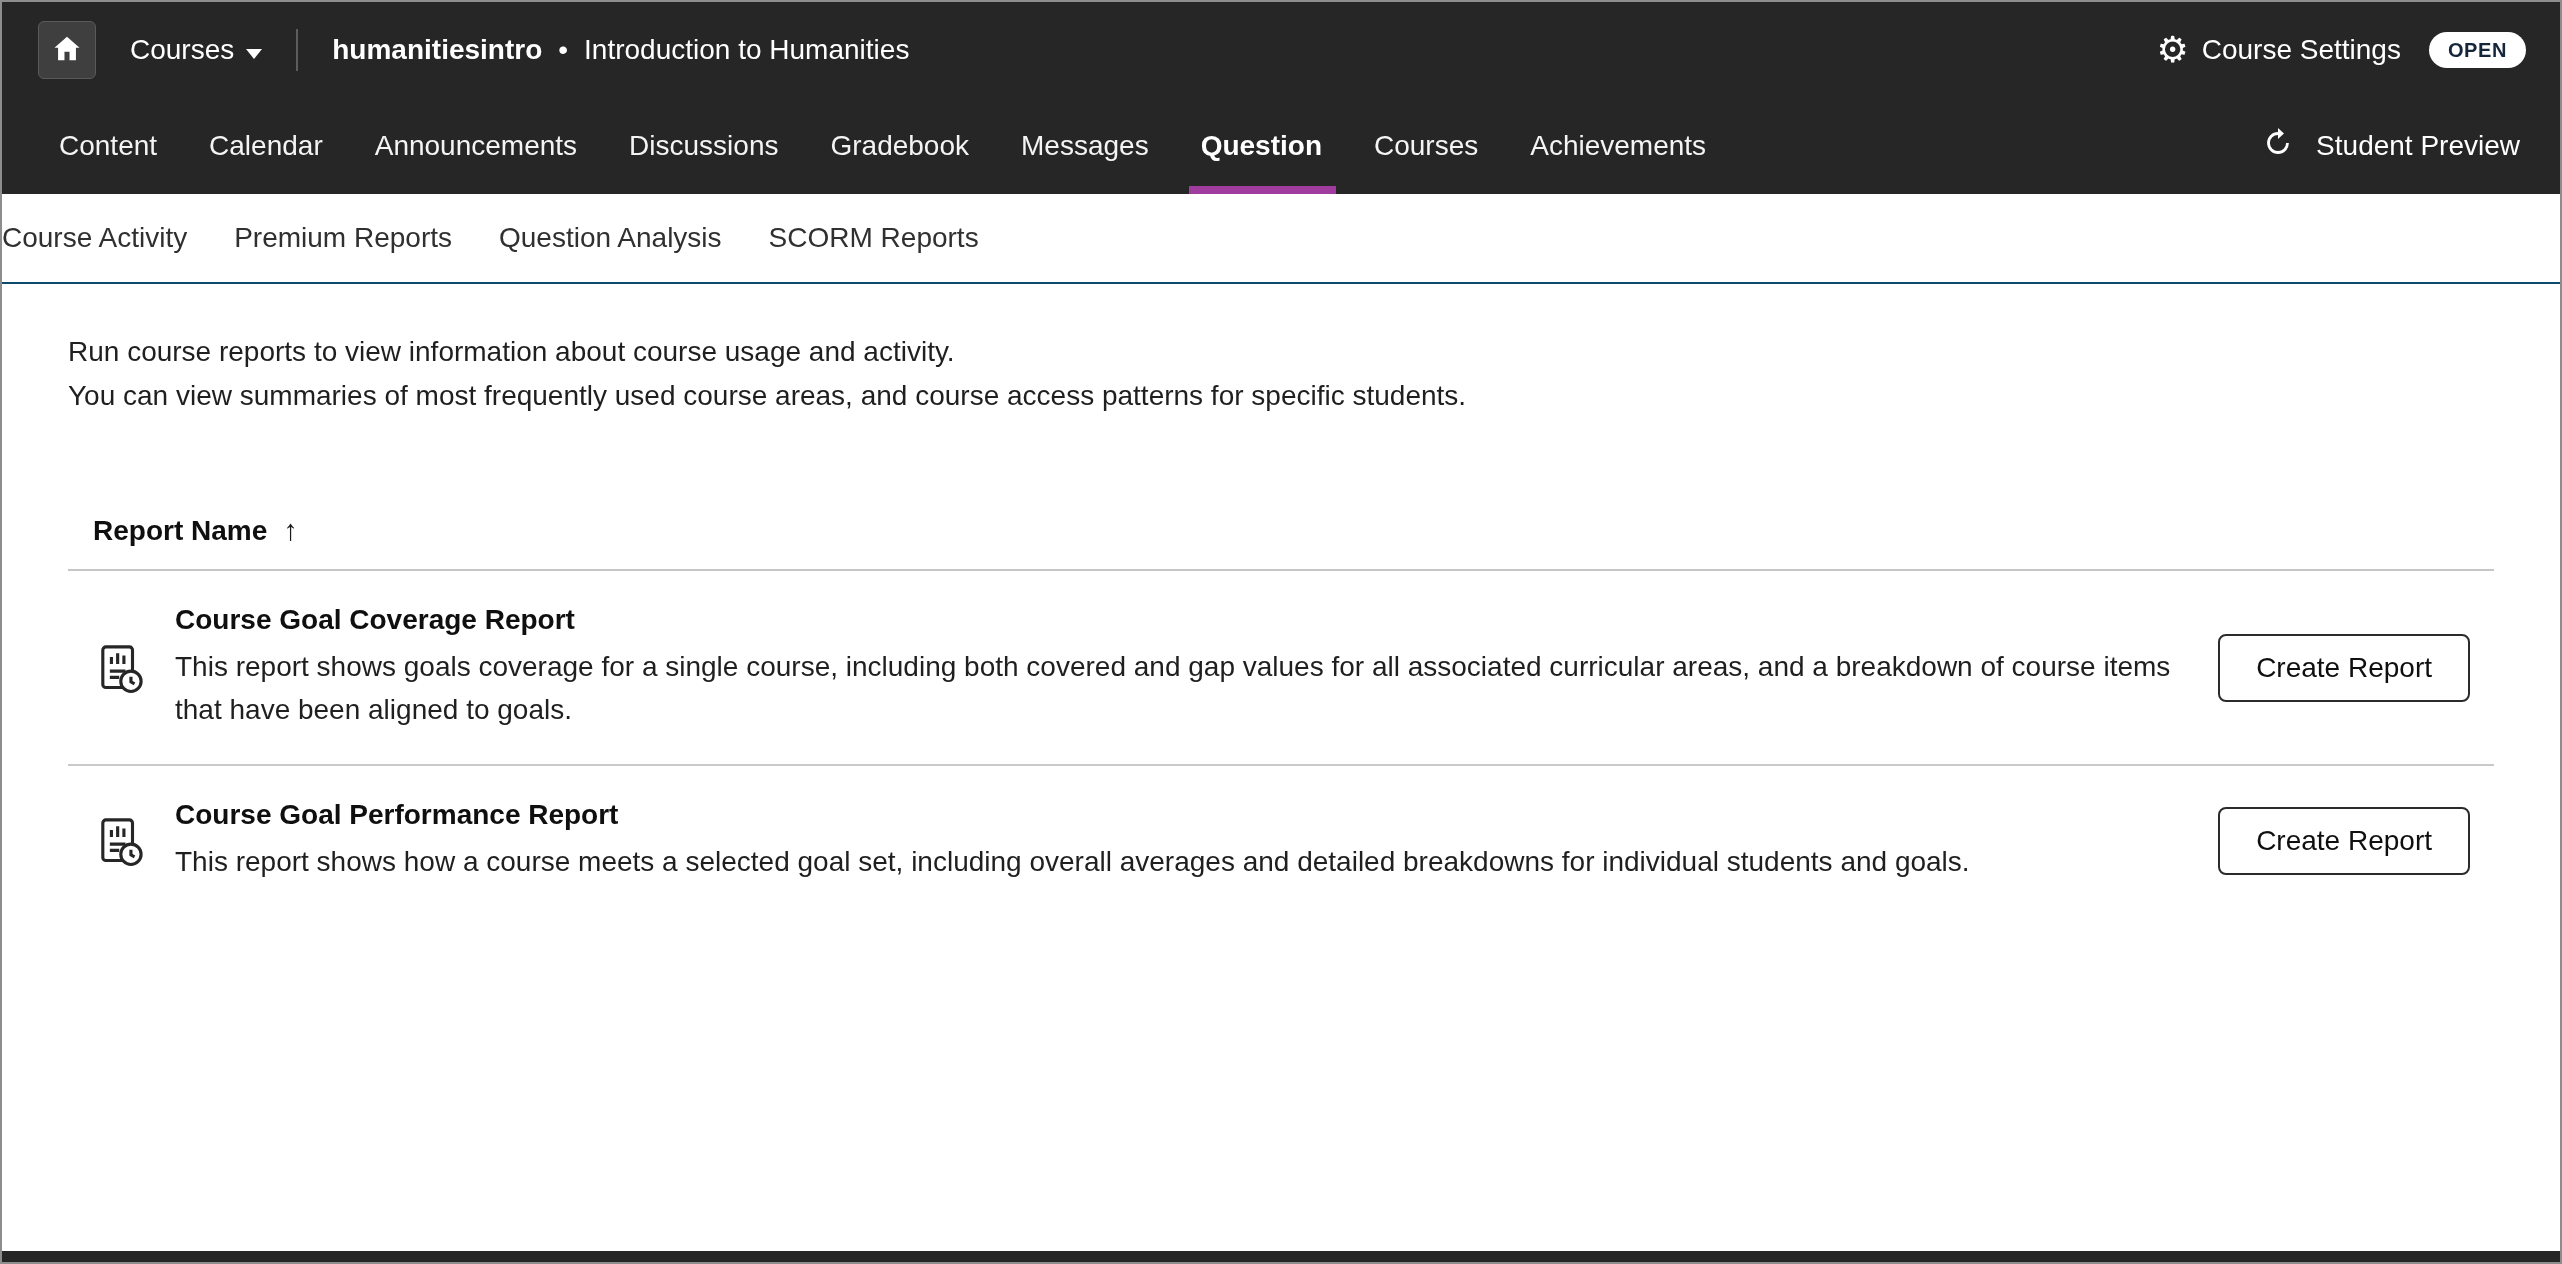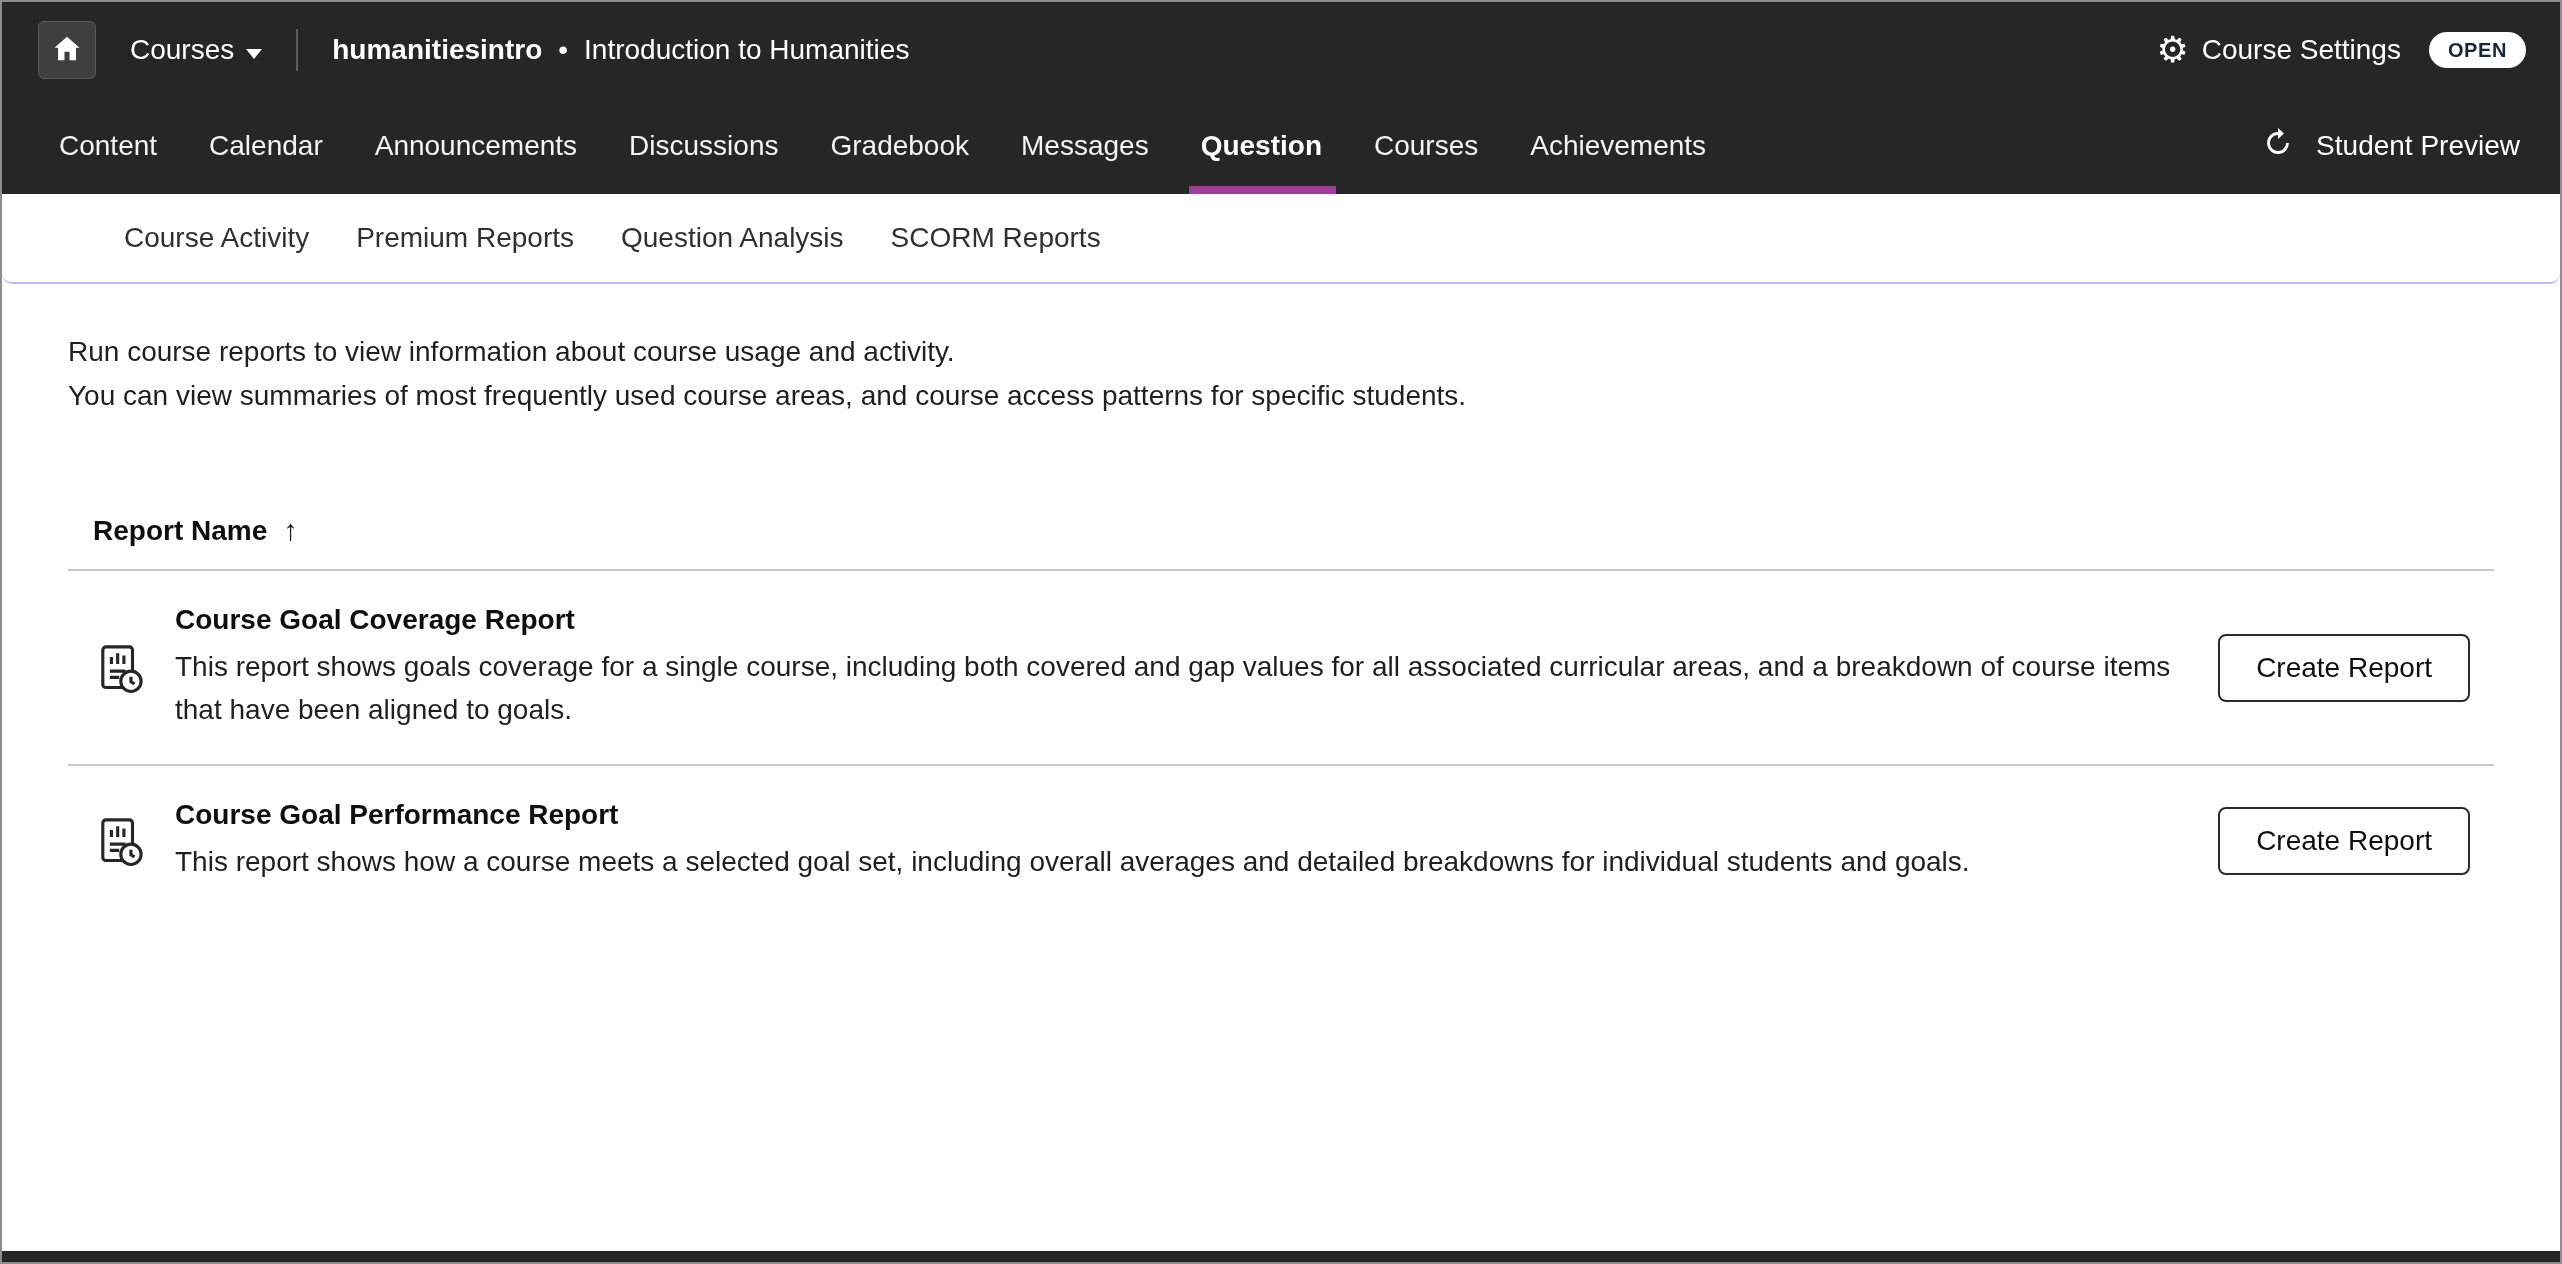--- a/index.html
+++ b/index.html
@@ -64,21 +64,21 @@
   .student-preview {
     margin-left: auto; display: flex; align-items: center; gap: 22px;
     background: none; border: none; color: #fff; cursor: pointer;
     font-family: inherit; font-size: 28px; padding: 0;
   }
 
   
   .subnav {
     height: 90px; background: #fff;
     display: flex; align-items: stretch; gap: 47px;
-    padding-left: 122px; border-bottom: 2px solid #c4b5fd; border-radius: 10px;
+    border-bottom: 2px solid #0c4a6e;
   }
   .subtab {
     display: flex; align-items: center; position: relative;
     color: #303030; font-size: 28px;
     background: none; border: none; font-family: inherit; cursor: pointer; padding: 0;
   }
   .subtab.active { font-weight: 700; color: #0f0f0f; }
   .subtab.active::after {
     content: ""; position: absolute; left: -23px; right: -23px; bottom: -2px;
     height: 8px; background: var(--accent, #a03c9e);

